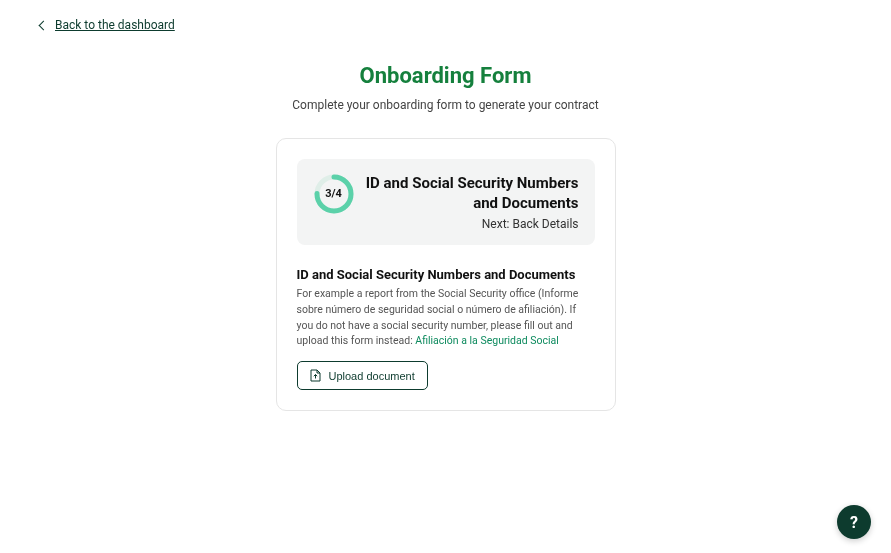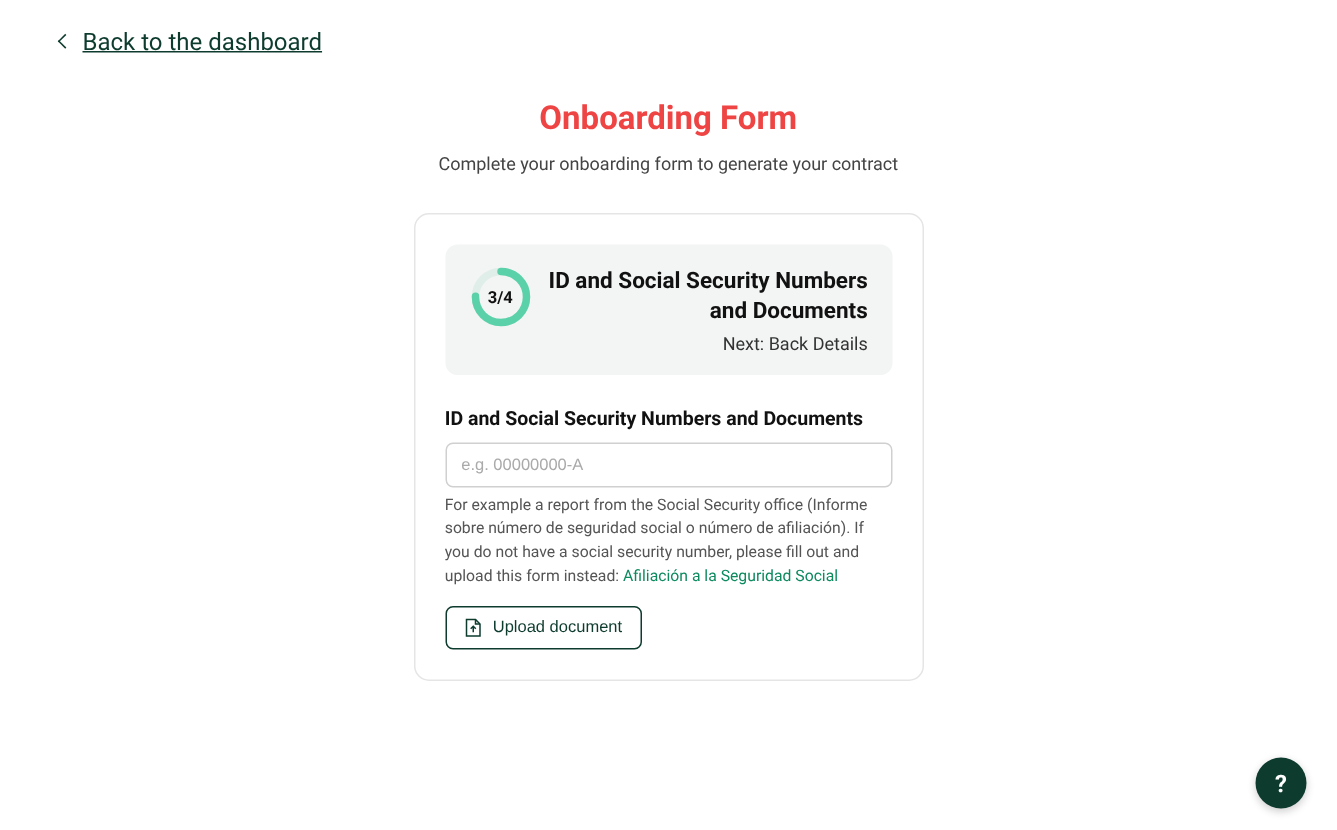--- a/index.html
+++ b/index.html
@@ -15,38 +15,38 @@
       height: 553px;
       position: relative;
       overflow: hidden;
     }
     .back-link {
       display: inline-flex;
       align-items: center;
       gap: 8px;
       margin: 18px 0 0 40px;
       color: #0d3b2e;
-      font-size: 16px;
+      font-size: 12px;
       text-decoration: underline;
       cursor: pointer;
     }
     .chevron-left {
       width: 7px;
       height: 7px;
       border-left: 1.5px solid #0d3b2e;
       border-bottom: 1.5px solid #0d3b2e;
       transform: rotate(45deg);
       display: inline-block;
     }
     .page-title {
       text-align: center;
       font-size: 22px;
       font-weight: 700;
       margin-top: 30px;
-      color: #ef4444;
+      color: #15803d;
     }
     .page-subtitle {
       text-align: center;
       font-size: 12px;
       color: #444;
       margin-top: 10px;
     }
     .card {
       width: 340px;
       margin: 26px auto 0;
@@ -201,21 +201,20 @@
       <div class="progress-ring-label">3/4</div>
     </div>
     <div class="progress-text">
       <div class="progress-heading">ID and Social Security Numbers and Documents</div>
       <div class="progress-next">Next: Back Details</div>
     </div>
   </div>
 
   <div class="section-title">ID and Social Security Numbers and Documents</div>
 
-  <input type="text" class="text-input" placeholder="e.g. 00000000-A" style="">
 
   <div class="field-help">
     <span>For example a report from the Social Security office (Informe sobre número de seguridad social o número de afiliación). If you do not have a social security number, please fill out and upload this form instead: </span><a class="inline-link">Afiliación a la Seguridad Social</a>
   </div>
 
   <button class="upload-btn">
     <span class="upload-icon">
       <svg width="11" height="13" viewBox="0 0 11 13" fill="none">
         <path d="M1 1h6l3 3v8H1V1z" stroke="#0d3b2e" stroke-width="1" fill="none"></path>
         <path d="M7 1v3h3" stroke="#0d3b2e" stroke-width="1" fill="none"></path>

